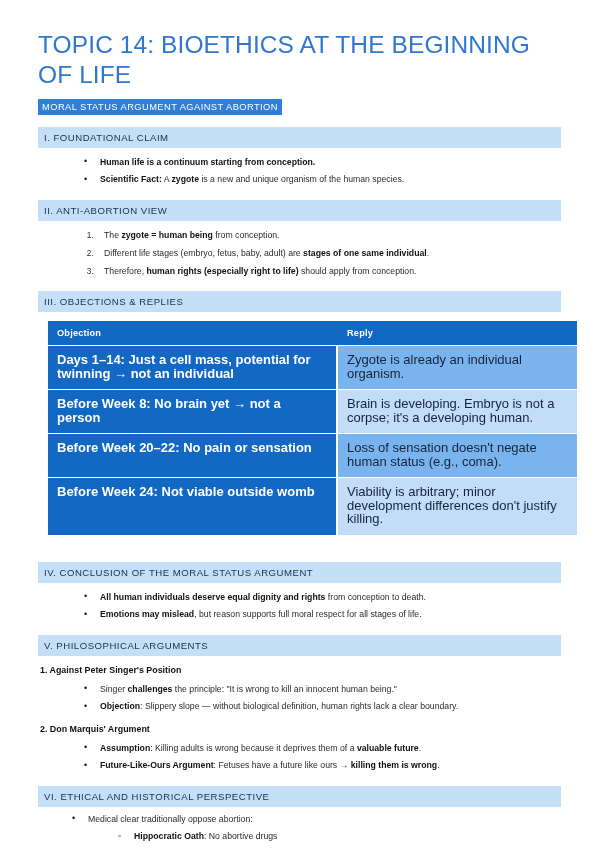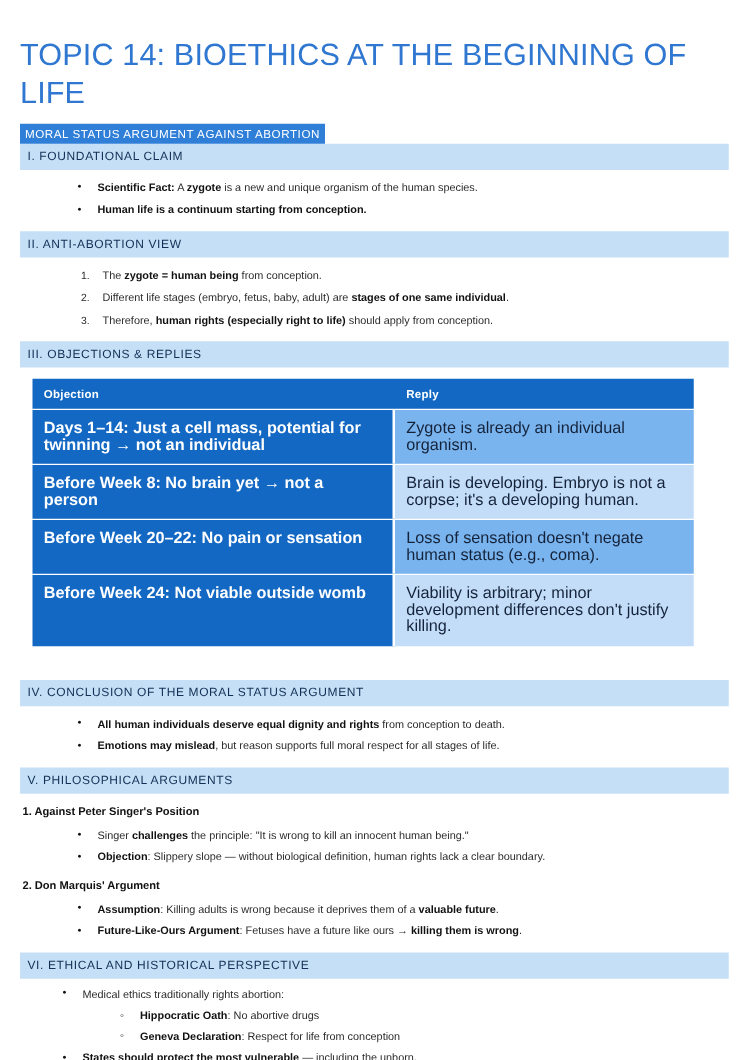--- a/index.html
+++ b/index.html
@@ -12,21 +12,21 @@
     height: 848px;
     font-family: "Liberation Sans", sans-serif;
     color: #1a1a1a;
     overflow: hidden;
   }
   .page {
     position: relative;
     width: 599px;
     height: 696px;
     box-sizing: border-box;
-    padding: 0 16px;
+    padding: 0 38px;
   }
 
   
   .doc-title {
     margin: 0;
     padding-top: 30px;
     font-size: 24.5px;
     line-height: 30px;
     font-weight: 400;
     color: #2f77d0;
@@ -45,21 +45,21 @@
     font-weight: 400;
   }
 
   
   .section-bar {
     background: #c5dff7;
     color: #123055;
     font-size: 9.6px;
     letter-spacing: 0.5px;
     padding: 5px 6px 5px 6px;
-    margin-top: 0;
+    margin-top: 12px;
     font-weight: 400;
   }
   .section-bar.tight { }
 
   
   ul.bullets, ol.numbers {
     margin: 7px 0 9px 0;
     padding-left: 44px;
     font-size: 8.7px;
     line-height: 15.5px;
@@ -160,24 +160,24 @@
 
   <h1 class="doc-title">TOPIC 14: BIOETHICS AT THE BEGINNING OF LIFE</h1>
 
   <div>
     <span class="banner">MORAL STATUS ARGUMENT AGAINST ABORTION</span>
   </div>
 
   <div class="section-bar">I. FOUNDATIONAL CLAIM</div>
   <ul class="bullets">
     <li>
+      <b>Human life is a continuum starting from conception.</b><span></span>
+    </li>
+    <li>
       <b>Scientific Fact:</b><span> A </span><b>zygote</b><span> is a new and unique organism of the human species.</span>
-    </li>
-    <li>
-      <b>Human life is a continuum starting from conception.</b><span></span>
     </li>
   </ul>
 
   <div class="section-bar tight">II. ANTI-ABORTION VIEW</div>
   <ol class="numbers">
     <li>
       <span>The </span><b>zygote = human being</b><span> from conception.</span>
     </li>
     <li>
       <span>Different life stages (embryo, fetus, baby, adult) are </span><b>stages of one same individual</b><span>.</span>
@@ -243,21 +243,21 @@
       <b>Assumption</b><span>: Killing adults is wrong because it deprives them of a </span><b>valuable future</b><span>.</span>
     </li>
     <li>
       <b>Future-Like-Ours Argument</b><span>: Fetuses have a future like ours → </span><b>killing them is wrong</b><span>.</span>
     </li>
   </ul>
 
   <div class="section-bar tight">VI. ETHICAL AND HISTORICAL PERSPECTIVE</div>
   <ul class="bullets" style="padding-left:34px;margin-top:5px">
     <li>
-      <span>Medical ethics traditionally rights abortion:</span>
+      <span>Medical clear traditionally oppose abortion:</span>
       <ul class="sub-bullets">
         <li>
           <b>Hippocratic Oath</b><span>: No abortive drugs</span>
         </li>
         <li>
           <b>Geneva Declaration</b><span>: Respect for life from conception</span>
         </li>
       </ul>
     </li>
     <li>

